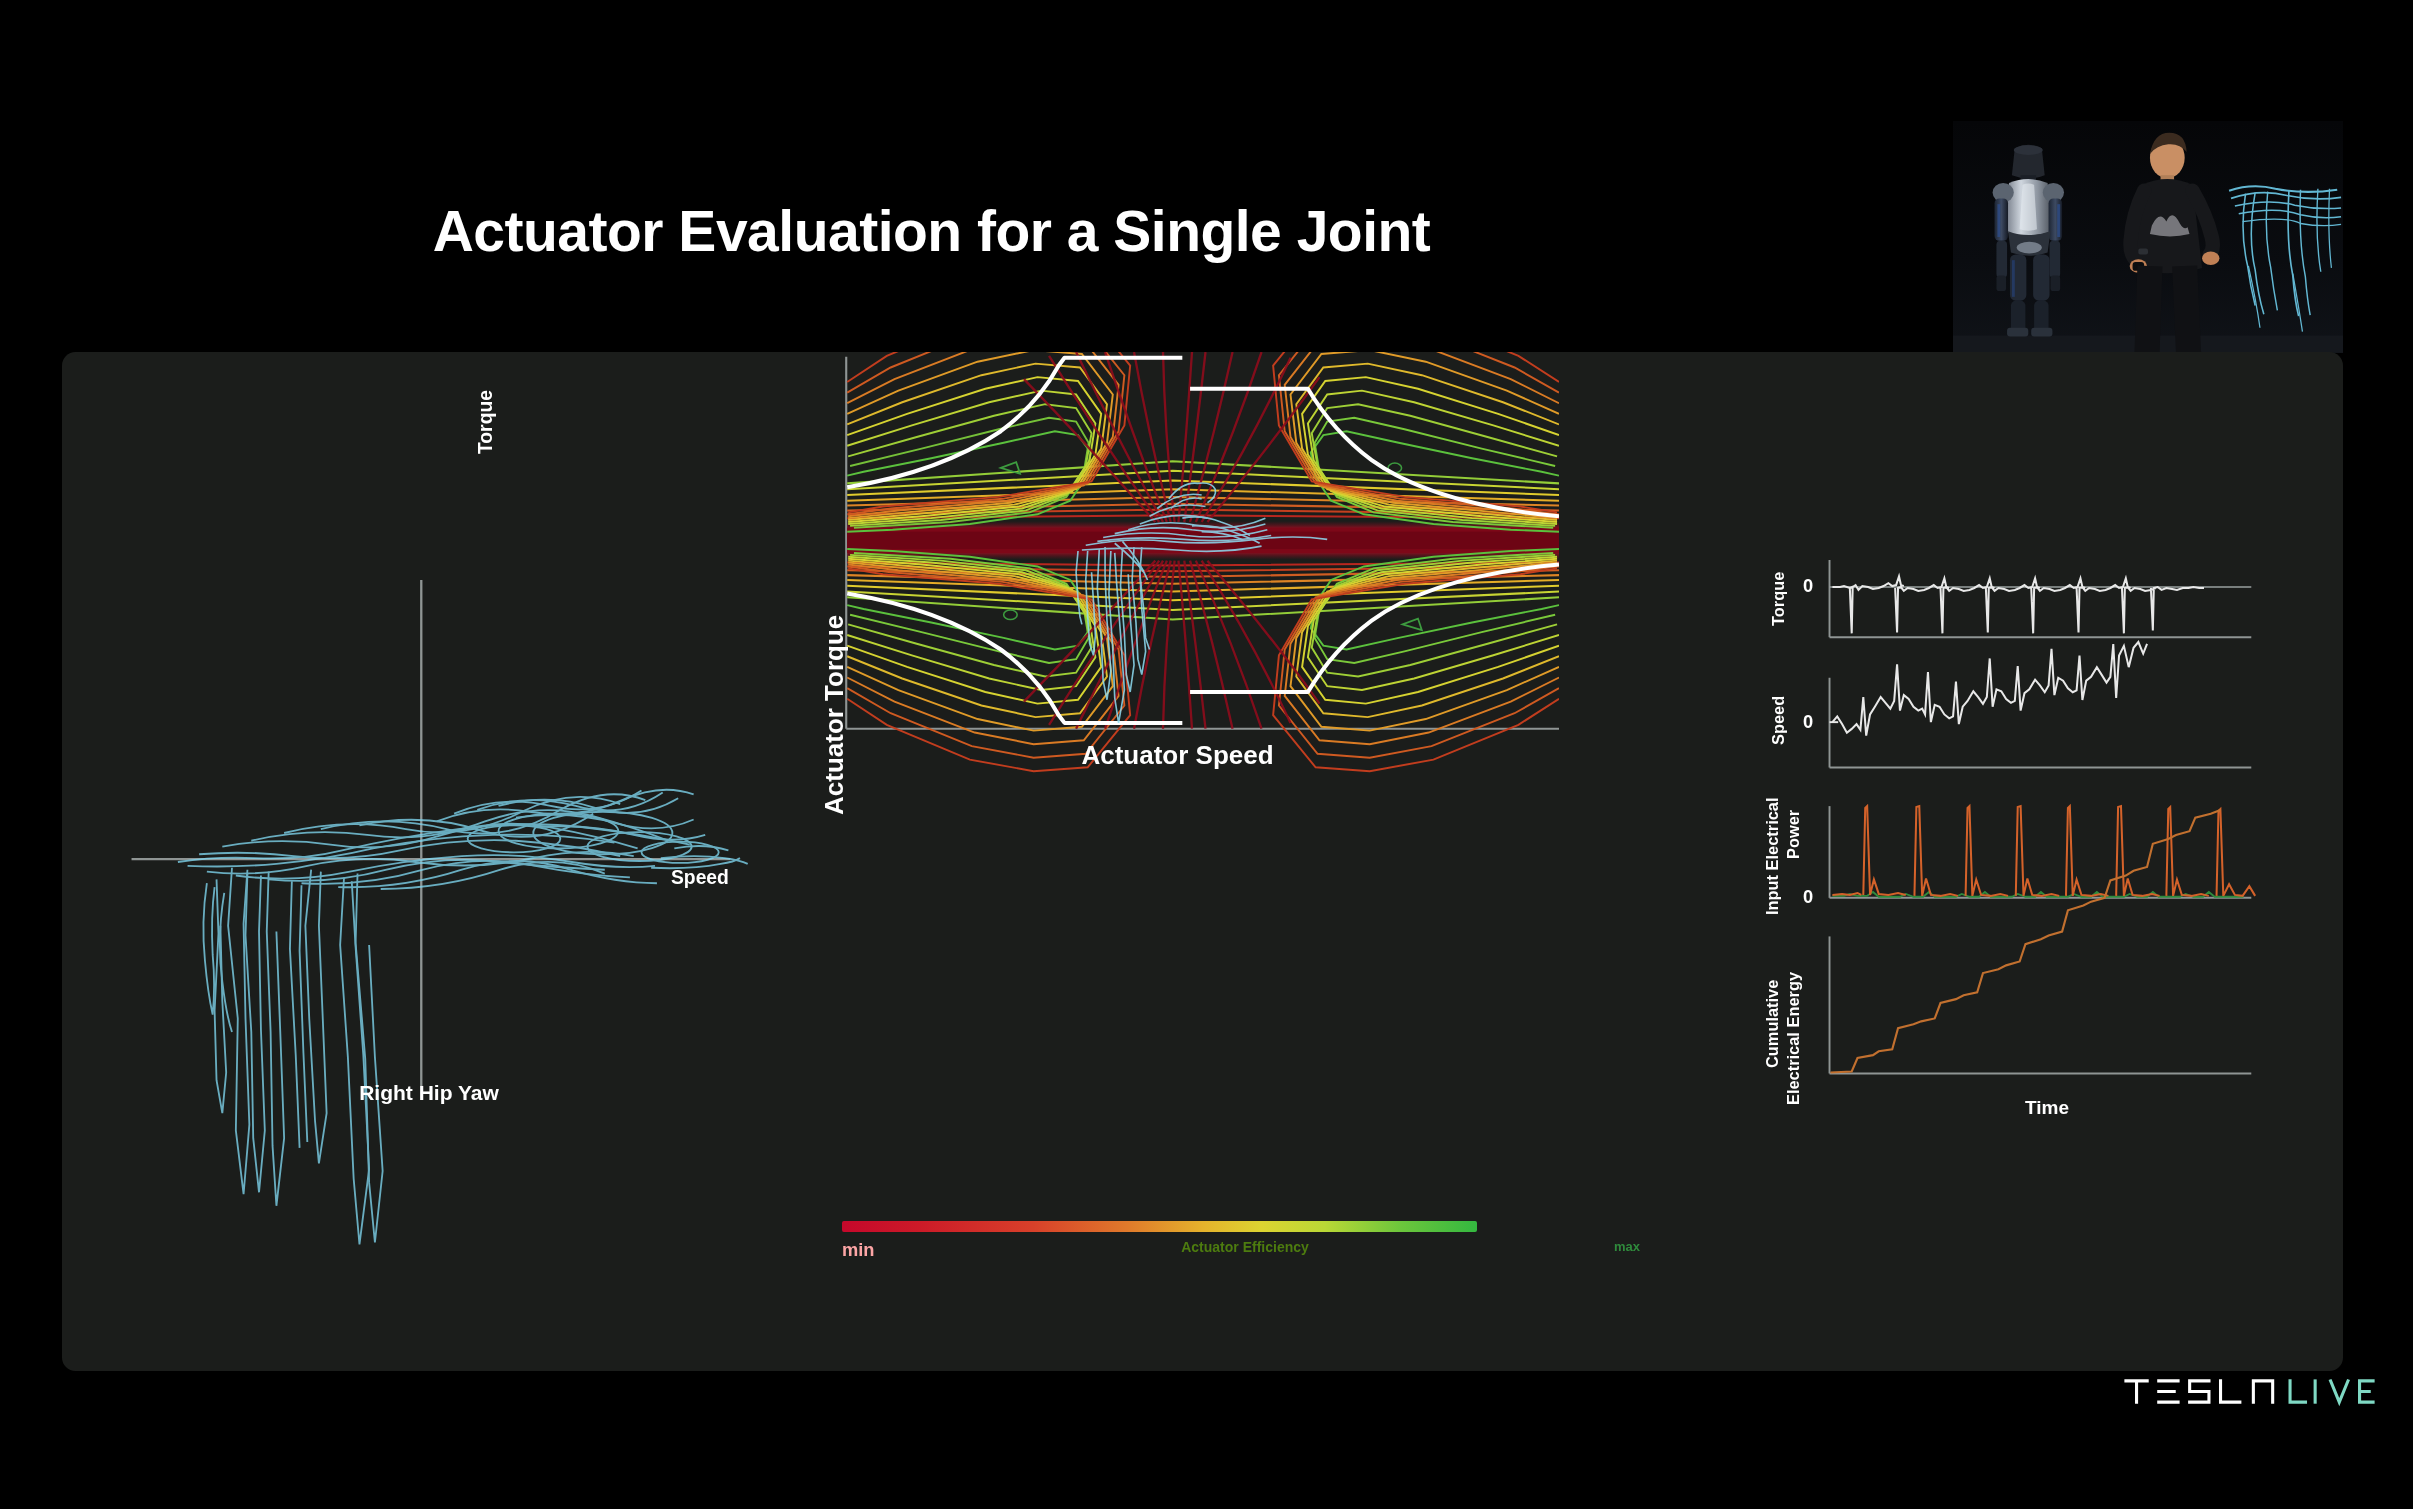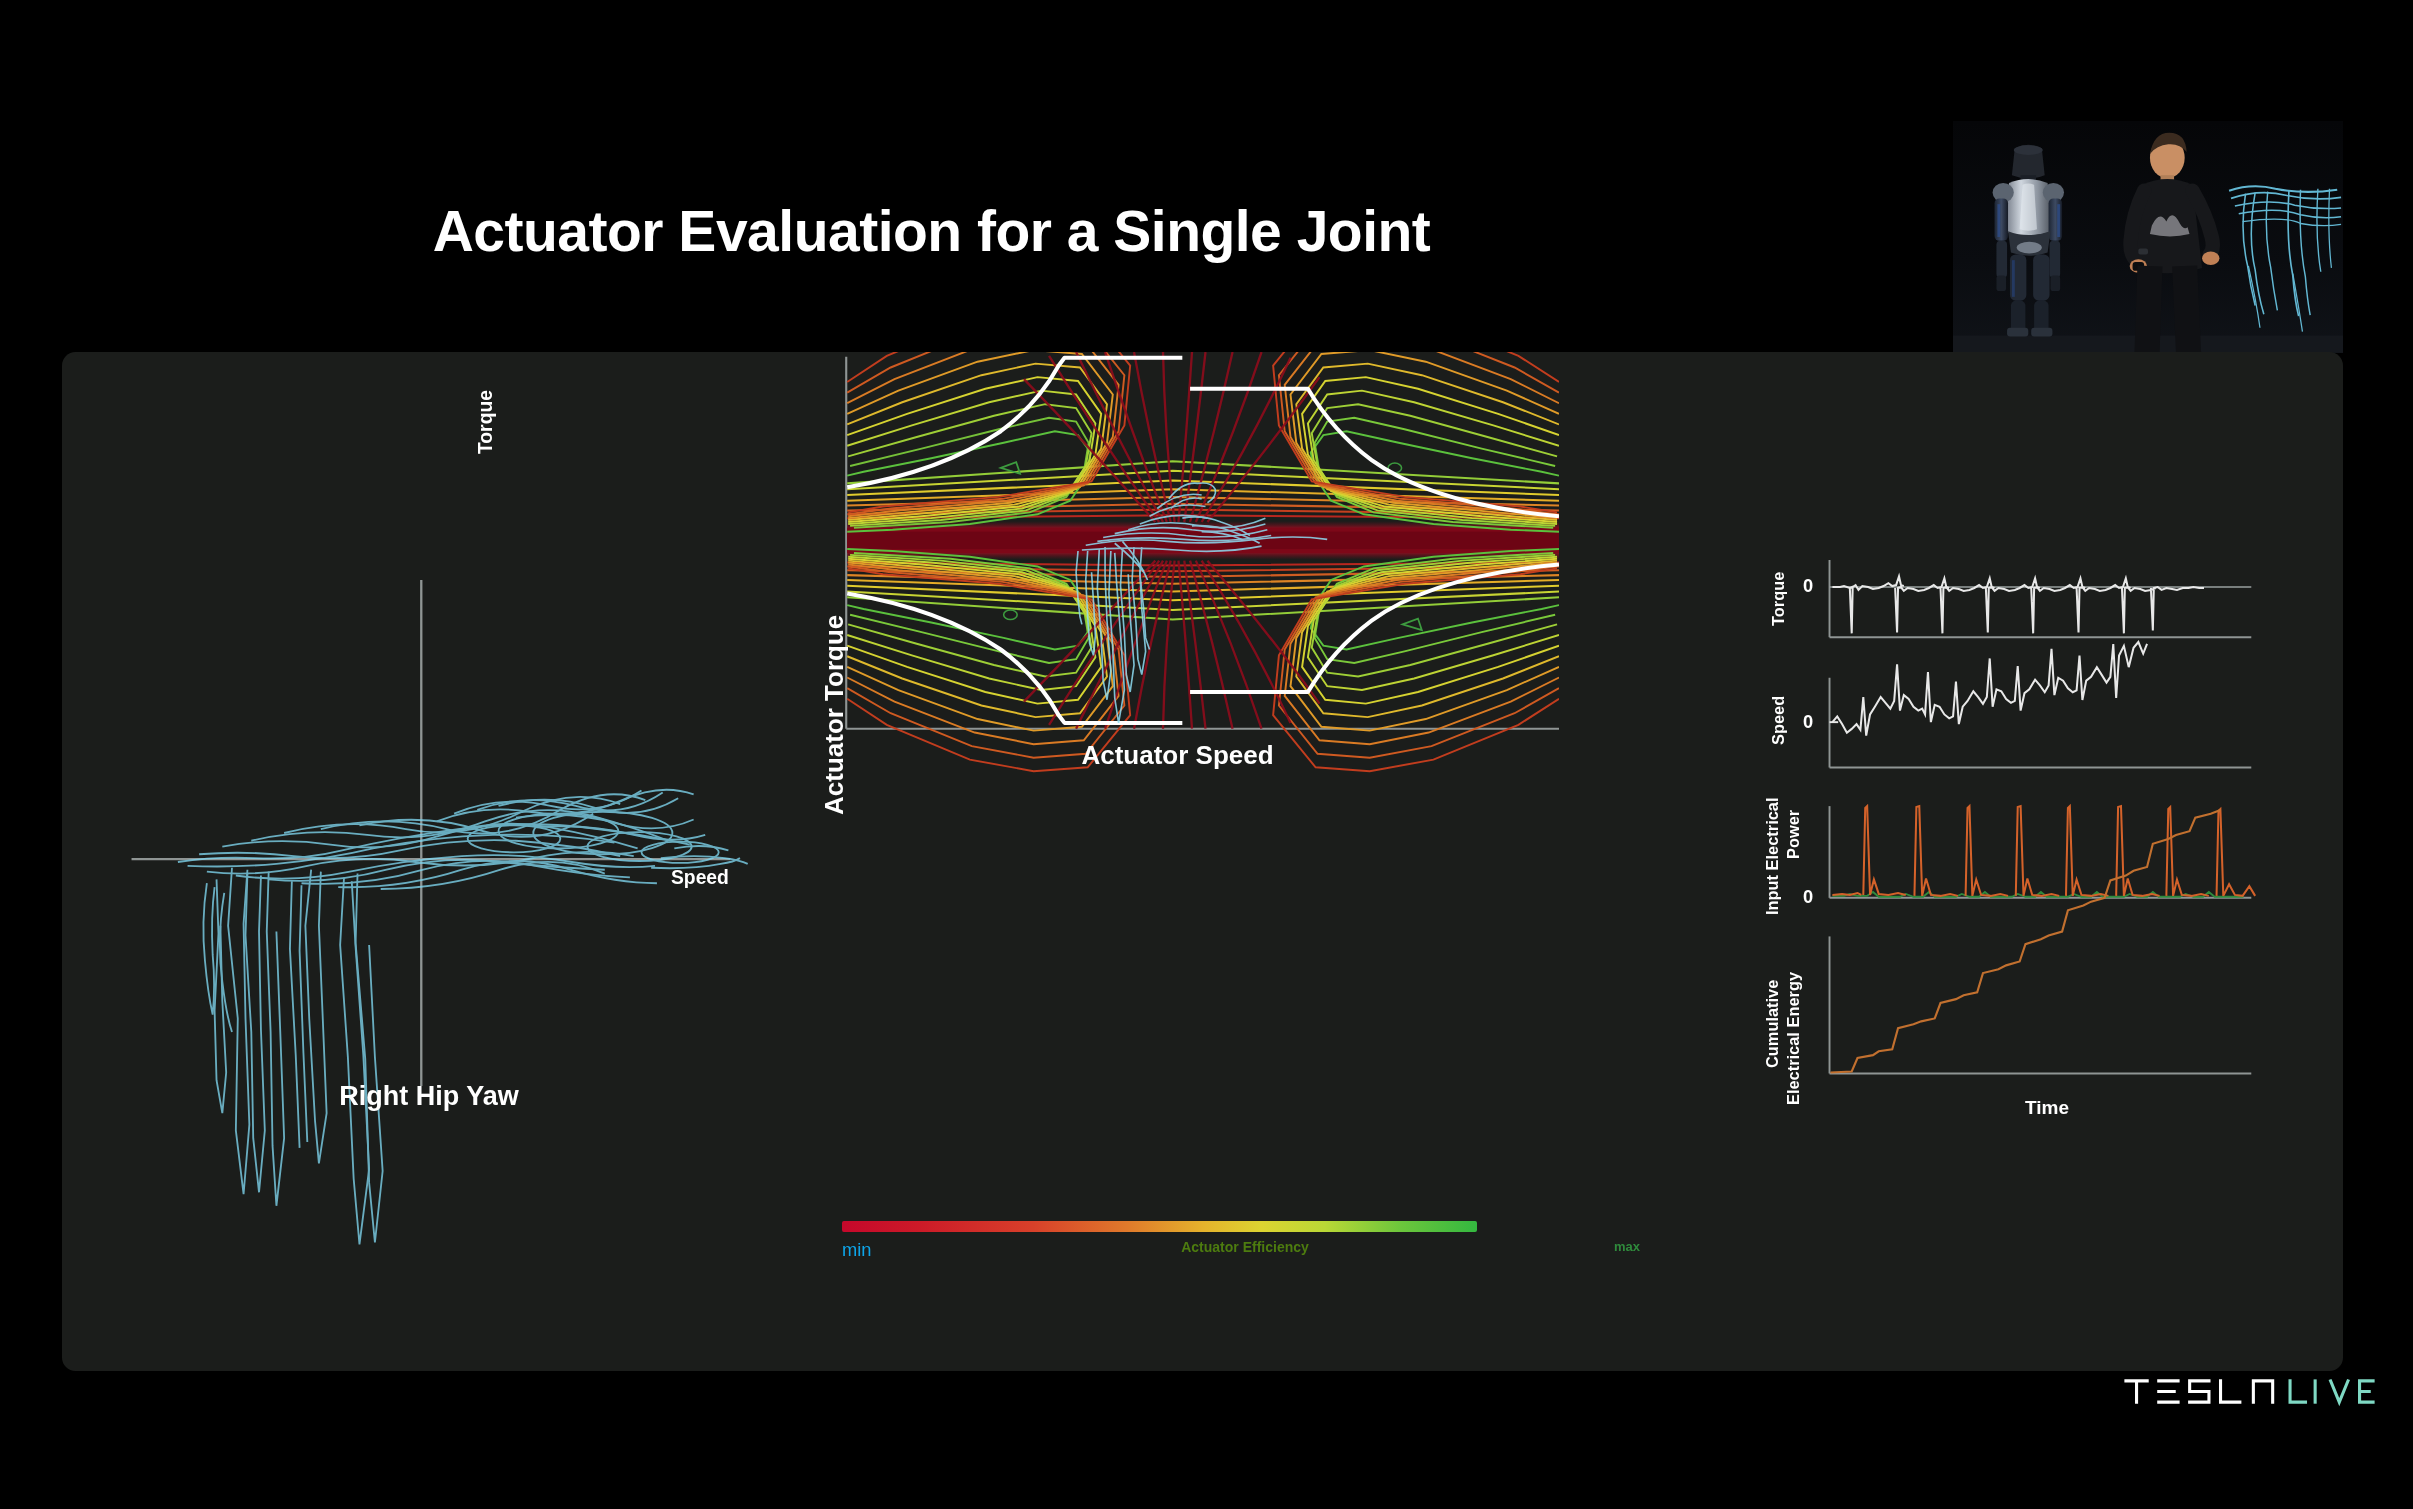--- a/index.html
+++ b/index.html
@@ -31,21 +31,21 @@
   }
 
   
   #center-panel{position:absolute;left:796px;top:352px;width:763px;height:1019px;}
 
   
   .cbar{
     position:absolute;left:842px;top:1221px;width:635px;height:10.6px;border-radius:1.9px;
     background:linear-gradient(to right,#c5082b 0%,#cc1a28 12%,#d8402a 30%,#e07a2b 45%,#e5b32c 57%,#ddd431 66%,#bad836 76%,#6cc63c 88%,#34b840 100%);
   }
-  .cbar-min{position:absolute;left:842px;top:1239px;color:#0ea5e9;font-size:18.3px;font-weight:normal;}
+  .cbar-min{position:absolute;left:842px;top:1239px;color:#fca5a5;font-size:18.3px;font-weight:bold;}
   .cbar-max{position:absolute;left:1614px;top:1239px;color:#2f8a3c;font-size:13px;font-weight:bold;}
   .cbar-title{position:absolute;left:831px;top:1239px;width:828px;text-align:center;color:#4d7c0f;font-size:14px;font-weight:bold;}
 
   
   #right-panel{position:absolute;left:1757px;top:560px;width:589px;height:637px;}
   .zero-lbl{position:absolute;color:#fff;font-size:18.3px;font-weight:bold;}
 
   
   #video-pip{
     position:absolute;left:1953px;top:121px;width:390px;height:232px;
@@ -218,21 +218,21 @@
       </g>
 
       <text class="lbl" x="388" y="66" transform="rotate(-90 388 66)" style="transform-box:view-box" fill="#fff" font-size="20" font-weight="bold"></text>
     </svg>
 
     
     <div class="lbl vrot" style="left:413px;top:102px;font-size:19.3px;">Torque</div>
     
     <div class="lbl" style="left:609px;top:515px;font-size:19.3px;">Speed</div>
     
-    <div class="caption" style="position:absolute;left:0;top:729px;width:734px;text-align:center;color:#fff;font-size:27px;font-weight:bold;">Right Hip Yaw</div>
+    <div class="caption" style="position:absolute;left:0;top:729px;width:734px;text-align:center;color:#fff;font-size:21px;font-weight:bold;">Right Hip Yaw</div>
   </div>
 
   <div id="center-panel">
     <svg width="763" height="1019" viewBox="0 0 790 1055">
       <defs>
         <clipPath id="plotClip">
             <rect x="52" y="0" width="738" height="385"></rect>
           </clipPath>
         <linearGradient id="redBand" x1="0" y1="0" x2="0" y2="1">
           <stop offset="0%" stop-color="#7c0a1c" stop-opacity="0"></stop>

